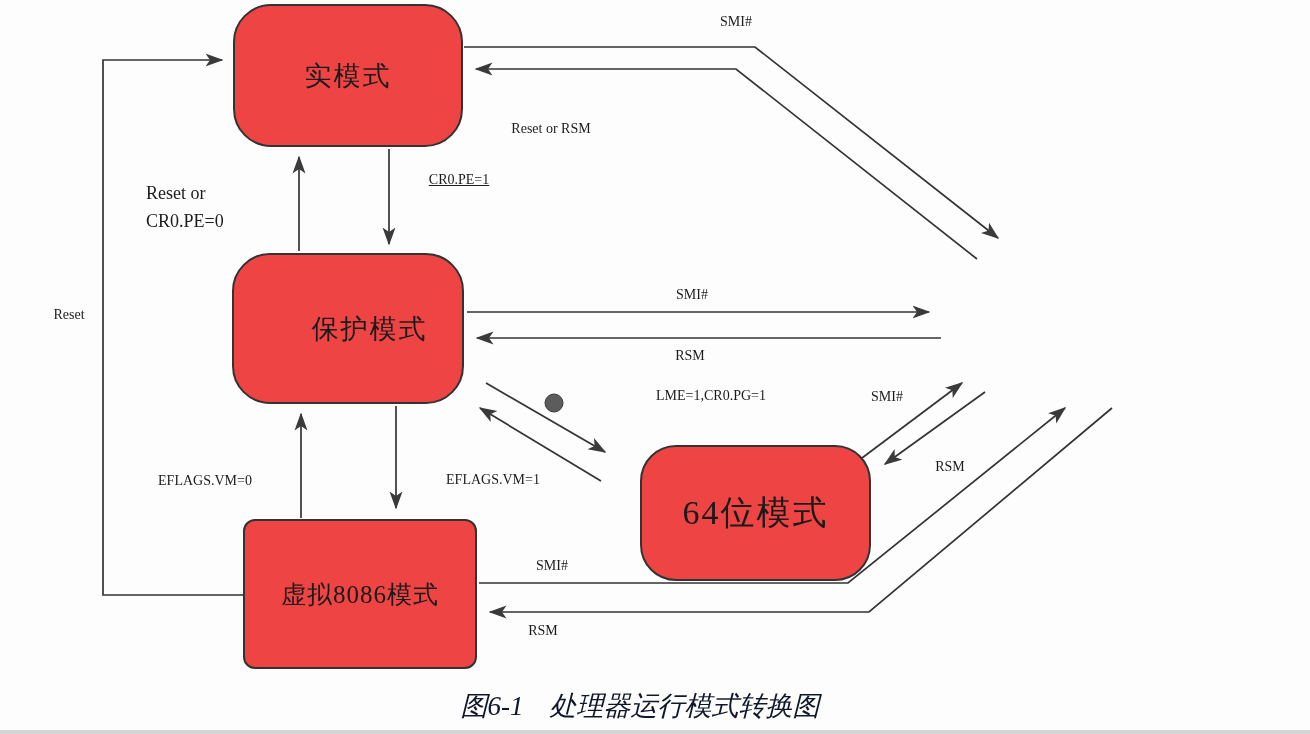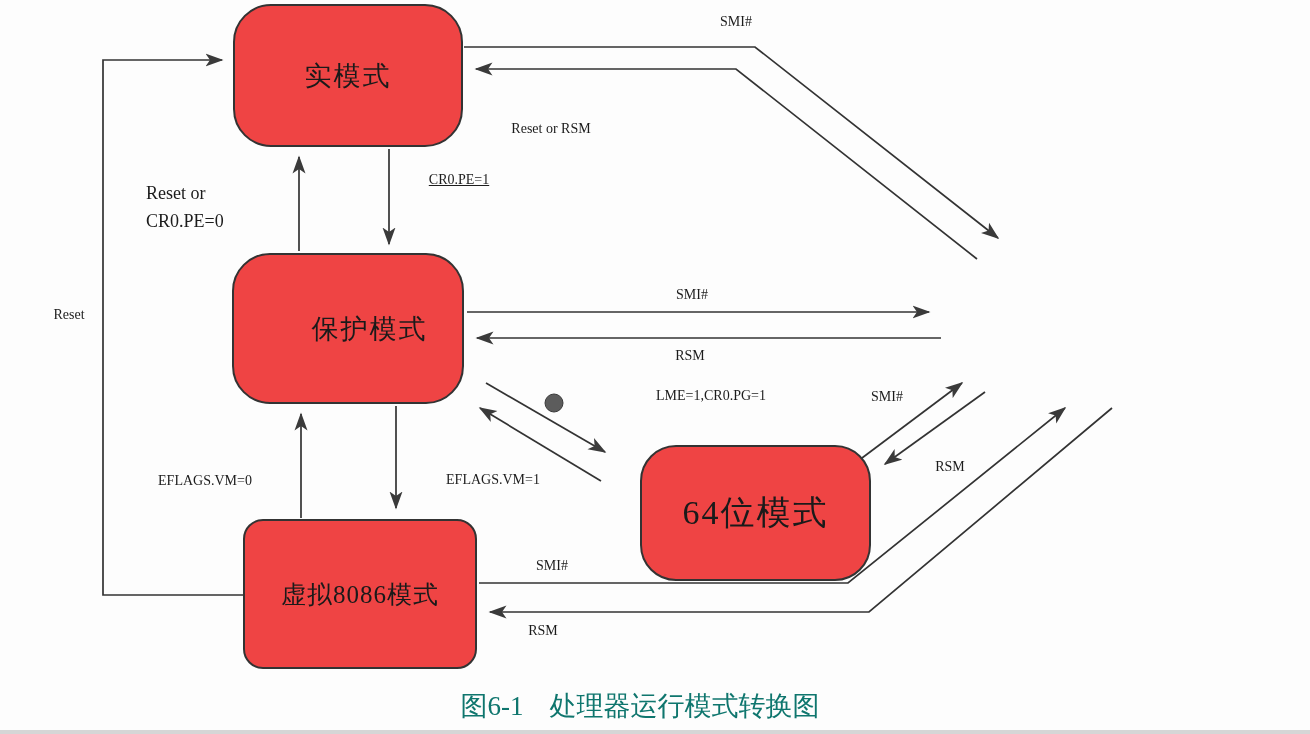--- a/index.html
+++ b/index.html
@@ -17,21 +17,21 @@
     border:2px solid #333333;
     background:#ef4444;
     display:flex;align-items:center;justify-content:center;
     font-size:27px;
     letter-spacing:2px;
     color:#1a1a1a;
     box-sizing:border-box;
   }
   .node-real{left:233px;top:4px;width:230px;height:143px;border-radius:38px;}
   .node-protected{left:232px;top:253px;width:232px;height:151px;border-radius:38px;padding-left:43px;}
-  .node-v86{left:243px;top:519px;width:234px;height:150px;border-radius:20px;font-size:25px;letter-spacing:1px;}
+  .node-v86{left:243px;top:519px;width:234px;height:150px;border-radius:12px;font-size:25px;letter-spacing:1px;}
   .node-m64{left:640px;top:413px;width:231px;height:136px;border-radius:36px;font-size:34px;margin-top:32px;}
   .node-smm{left:943px;top:227px;width:334px;height:176px;border-radius:50%;}
   .elabel{
     position:absolute;
     font-size:14px;
     white-space:nowrap;
     transform:translate(-50%,-50%);
     color:#1c1c1c;
   }
   .elabel-block{
@@ -40,22 +40,22 @@
     left:146px;top:179px;width:150px;
     text-align:left;line-height:28px;
     color:#1c1c1c;
   }
   .caption{
     position:absolute;
     left:640px;top:706px;
     transform:translate(-50%,-50%);
     font-size:27px;
     white-space:nowrap;
-    color:#0f766e;
-    display:flex;gap:26px;
+    color:#0f172a;
+    display:flex;gap:26px;font-style:italic;
   }
   .page-edge{
     position:absolute;left:0;bottom:0;width:100%;height:4px;
     background:#d6d6d6;
   }
 </style>
 </head>
 <body>
 
 <div class="stage">

